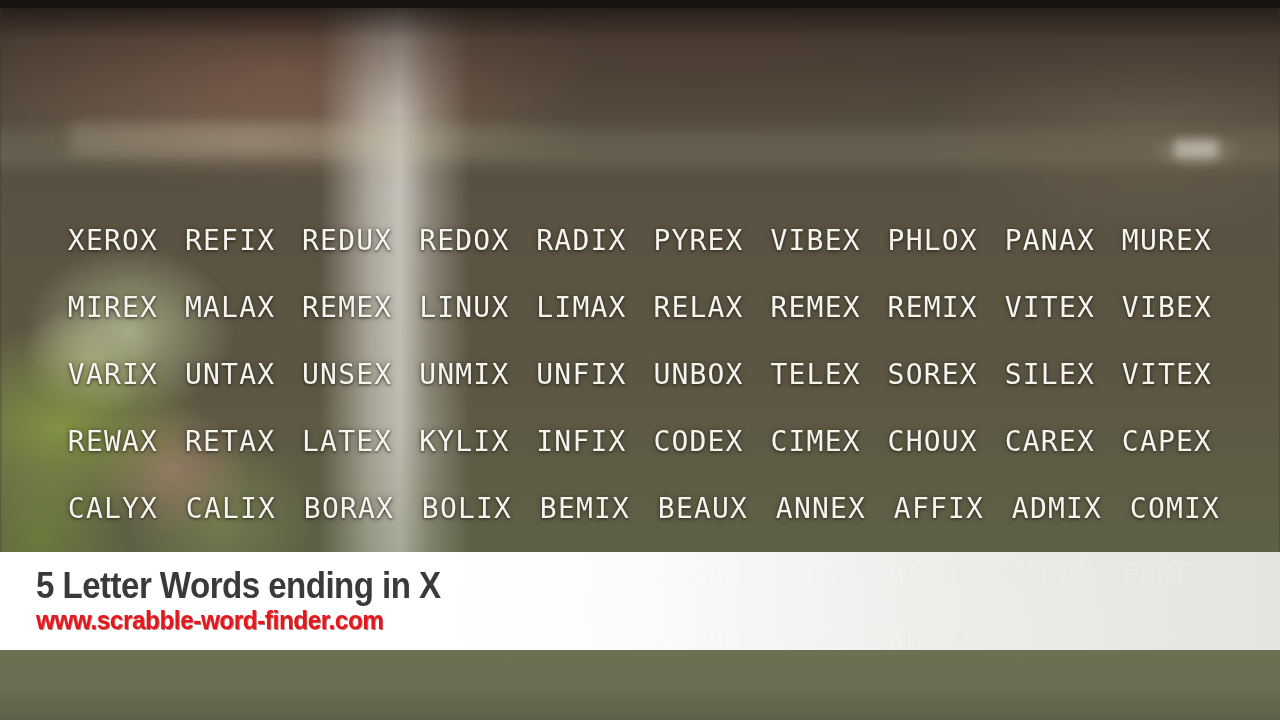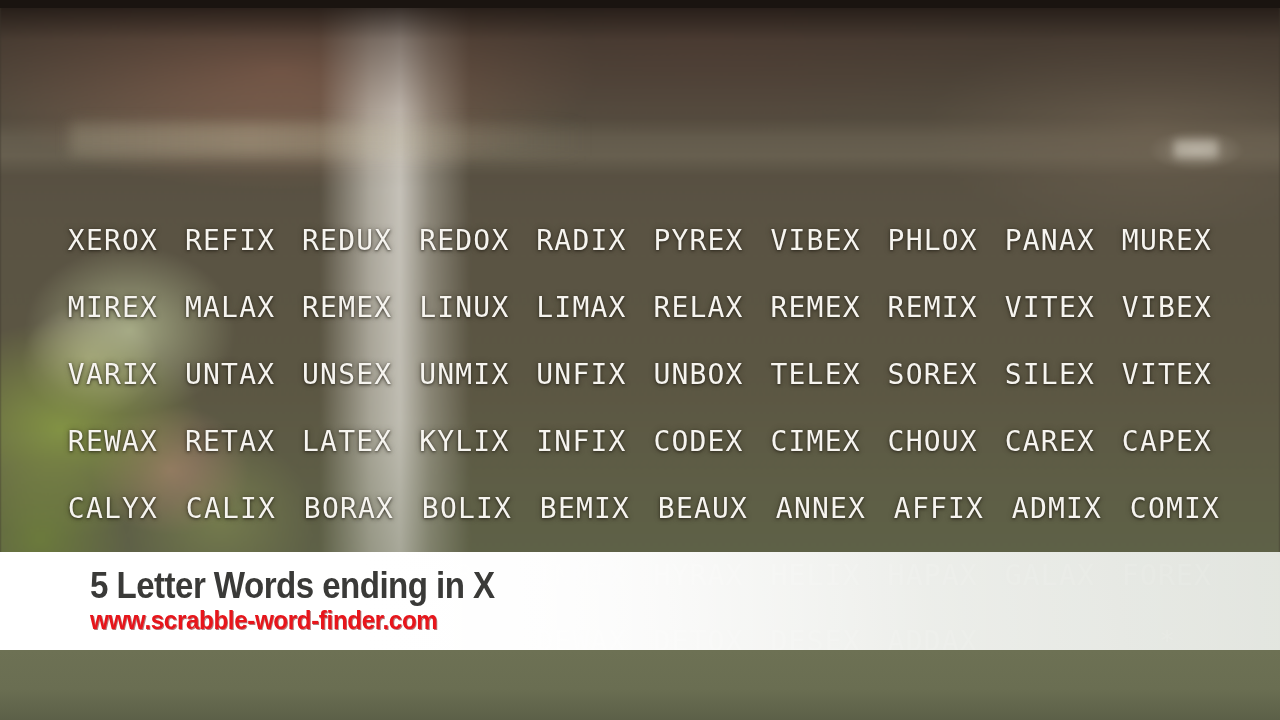--- a/index.html
+++ b/index.html
@@ -127,21 +127,21 @@
       rgba(255,255,255,1) 28%,
       rgba(255,255,255,0.92) 42%,
       rgba(255,255,255,0.72) 56%,
       rgba(255,255,255,0.58) 72%,
       rgba(255,255,255,0.52) 100%);
     pointer-events:none;
   }
   #banner-text {
     position:absolute;
     left:0; top:552px; width:1280px; height:98px;
-    padding-left:90px;
+    padding-left:36px;
     display:flex; flex-direction:column; justify-content:center;
   }
   #banner-title {
     font-family:"Liberation Sans", sans-serif;
     font-size:36px;
     font-weight:bold;
     color:#3a3a38;
     letter-spacing:-0.6px;
     line-height:1.02;
     transform:scaleX(0.92);

